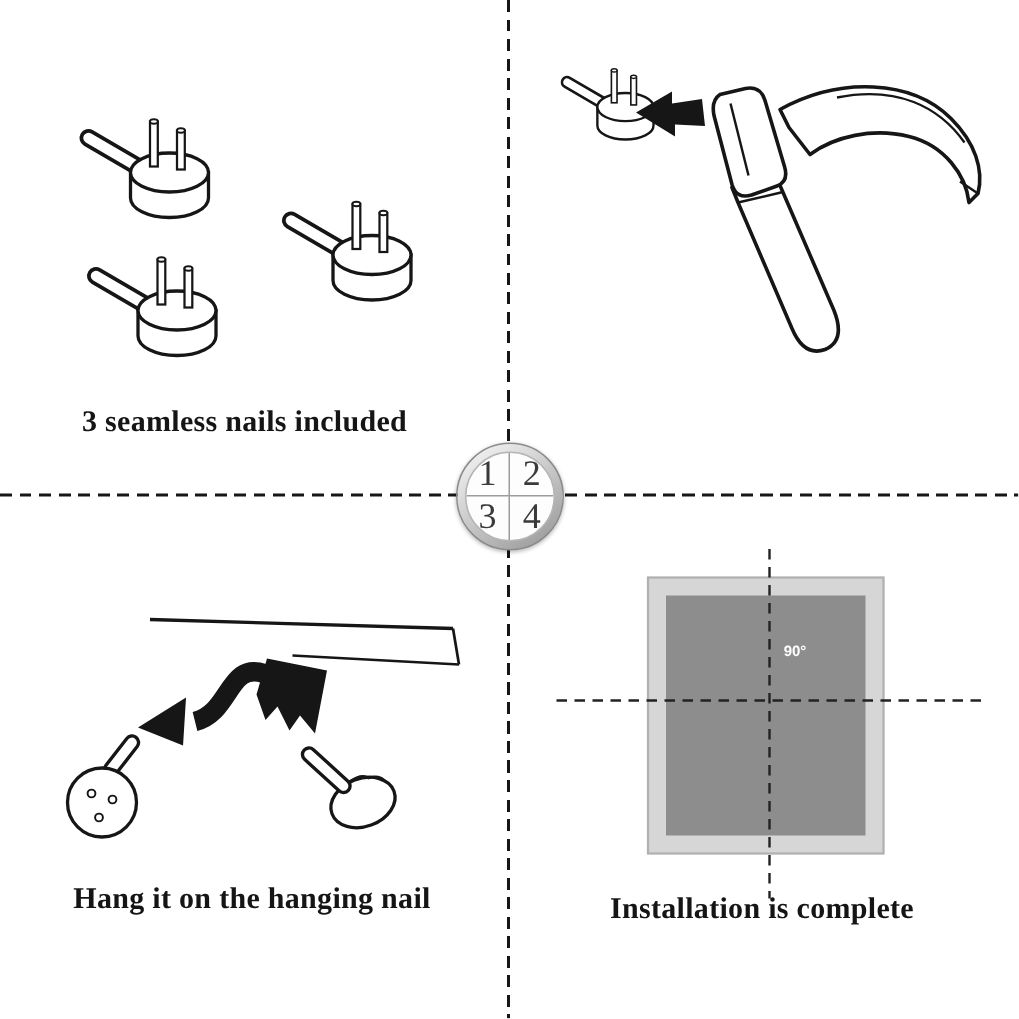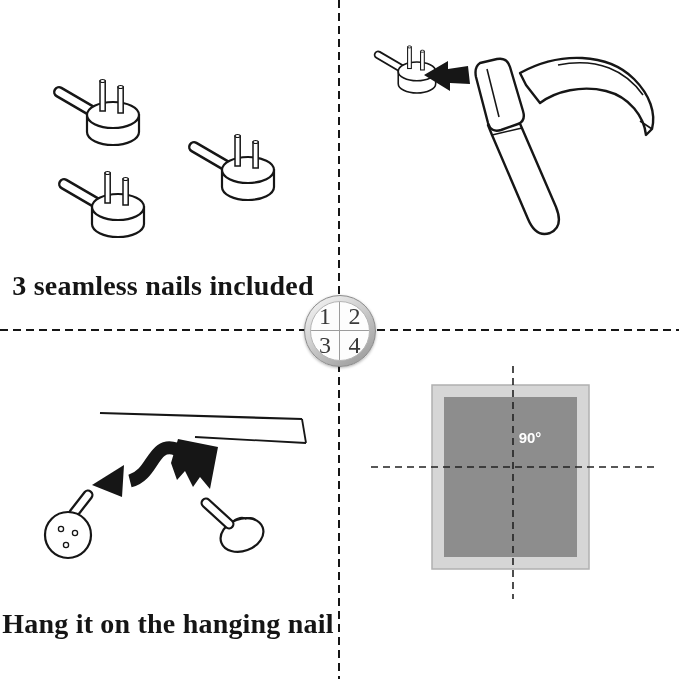--- a/index.html
+++ b/index.html
@@ -19,27 +19,27 @@
   .badge-inner{position:absolute;left:5px;top:5px;width:58px;height:58px;border-radius:50%;
     background:#fdfdfd;border:1px solid #b5b5b5;display:grid;
     grid-template-columns:1fr 1fr;grid-template-rows:1fr 1fr;overflow:hidden;}
   .badge-cell{display:flex;align-items:center;justify-content:center;
     font-size:24px;color:#3a3a3a;font-family:"Liberation Serif",serif;}
   .badge-cell.c1{border-right:1px solid #9c9c9c;border-bottom:1px solid #9c9c9c;}
   .badge-cell.c2{border-bottom:1px solid #9c9c9c;}
   .badge-cell.c3{border-right:1px solid #9c9c9c;}
 
   .caption{position:absolute;transform:translateX(-50%);white-space:nowrap;
-    font-weight:bold;font-size:28px;color:#151515;letter-spacing:.2px;z-index:3;}
+    font-weight:bold;font-size:20px;color:#151515;letter-spacing:.2px;z-index:3;}
 
   .illus{position:absolute;z-index:2;}
 
   .angle-label{position:absolute;left:500px;top:429px;width:60px;text-align:center;
     color:#ffffff;font-family:"Liberation Sans",sans-serif;font-weight:bold;
-    font-size:15px;z-index:4;}
+    font-size:10px;z-index:4;}
 </style>
 </head>
 <body>
 
 <div class="stage">
 
   <div class="divider-h"></div>
   <div class="divider-v"></div>
 
   <svg class="illus" style="left:15px;top:50px" width="310" height="190" viewBox="0 0 310 190">
@@ -109,21 +109,22 @@
       <rect x="79" y="37" width="133" height="160" fill="#8d8d8d"></rect>
     </g>
     <g stroke="#222222" stroke-width="1.6" stroke-dasharray="7 5">
       <line x1="6" y1="107" x2="290" y2="107"></line>
       <line x1="148" y1="6" x2="148" y2="239"></line>
     </g>
   </svg>
   <div class="angle-label">90°</div>
 
   <div class="caption" style="left:163px;top:270px">3 seamless nails included</div>
-  <div class="caption" style="left:168px;top:608px">Hang it on the hanging nail</div>
+  <div class="caption" style="left:168px;top:588px">Hang it on the hanging nail</div>
+  <div class="caption" style="left:508px;top:595px">Installation is complete</div>
 
   <div class="badge">
     <div class="badge-inner">
       <div class="badge-cell c1">1</div>
       <div class="badge-cell c2">2</div>
       <div class="badge-cell c3">3</div>
       <div class="badge-cell c4">4</div>
     </div>
   </div>
 

